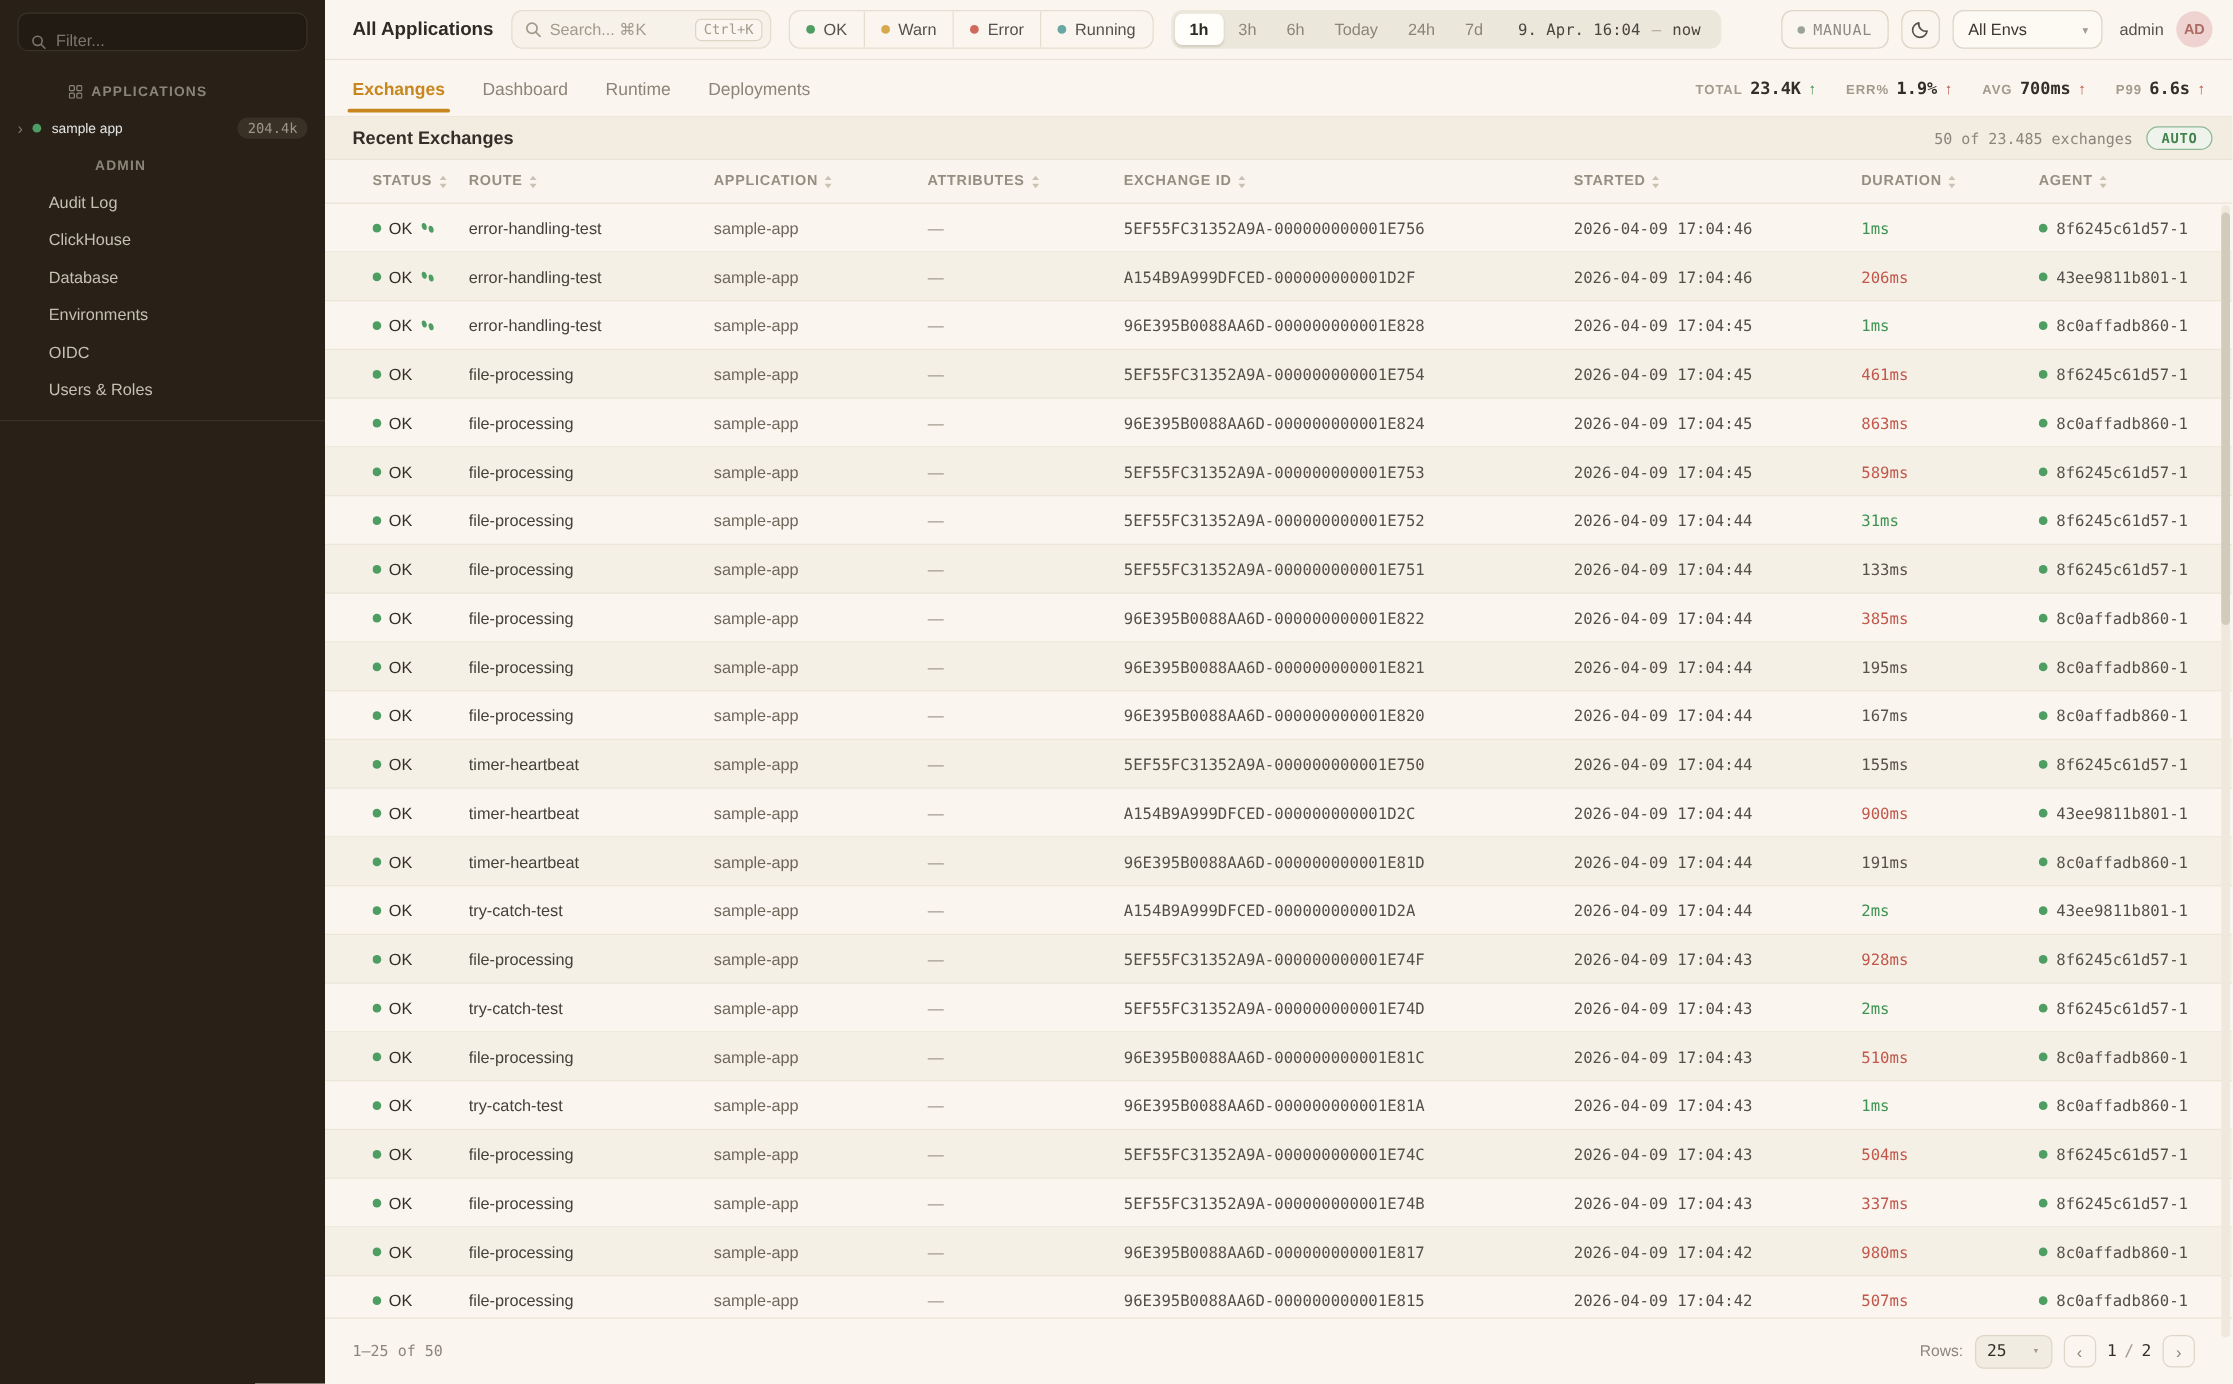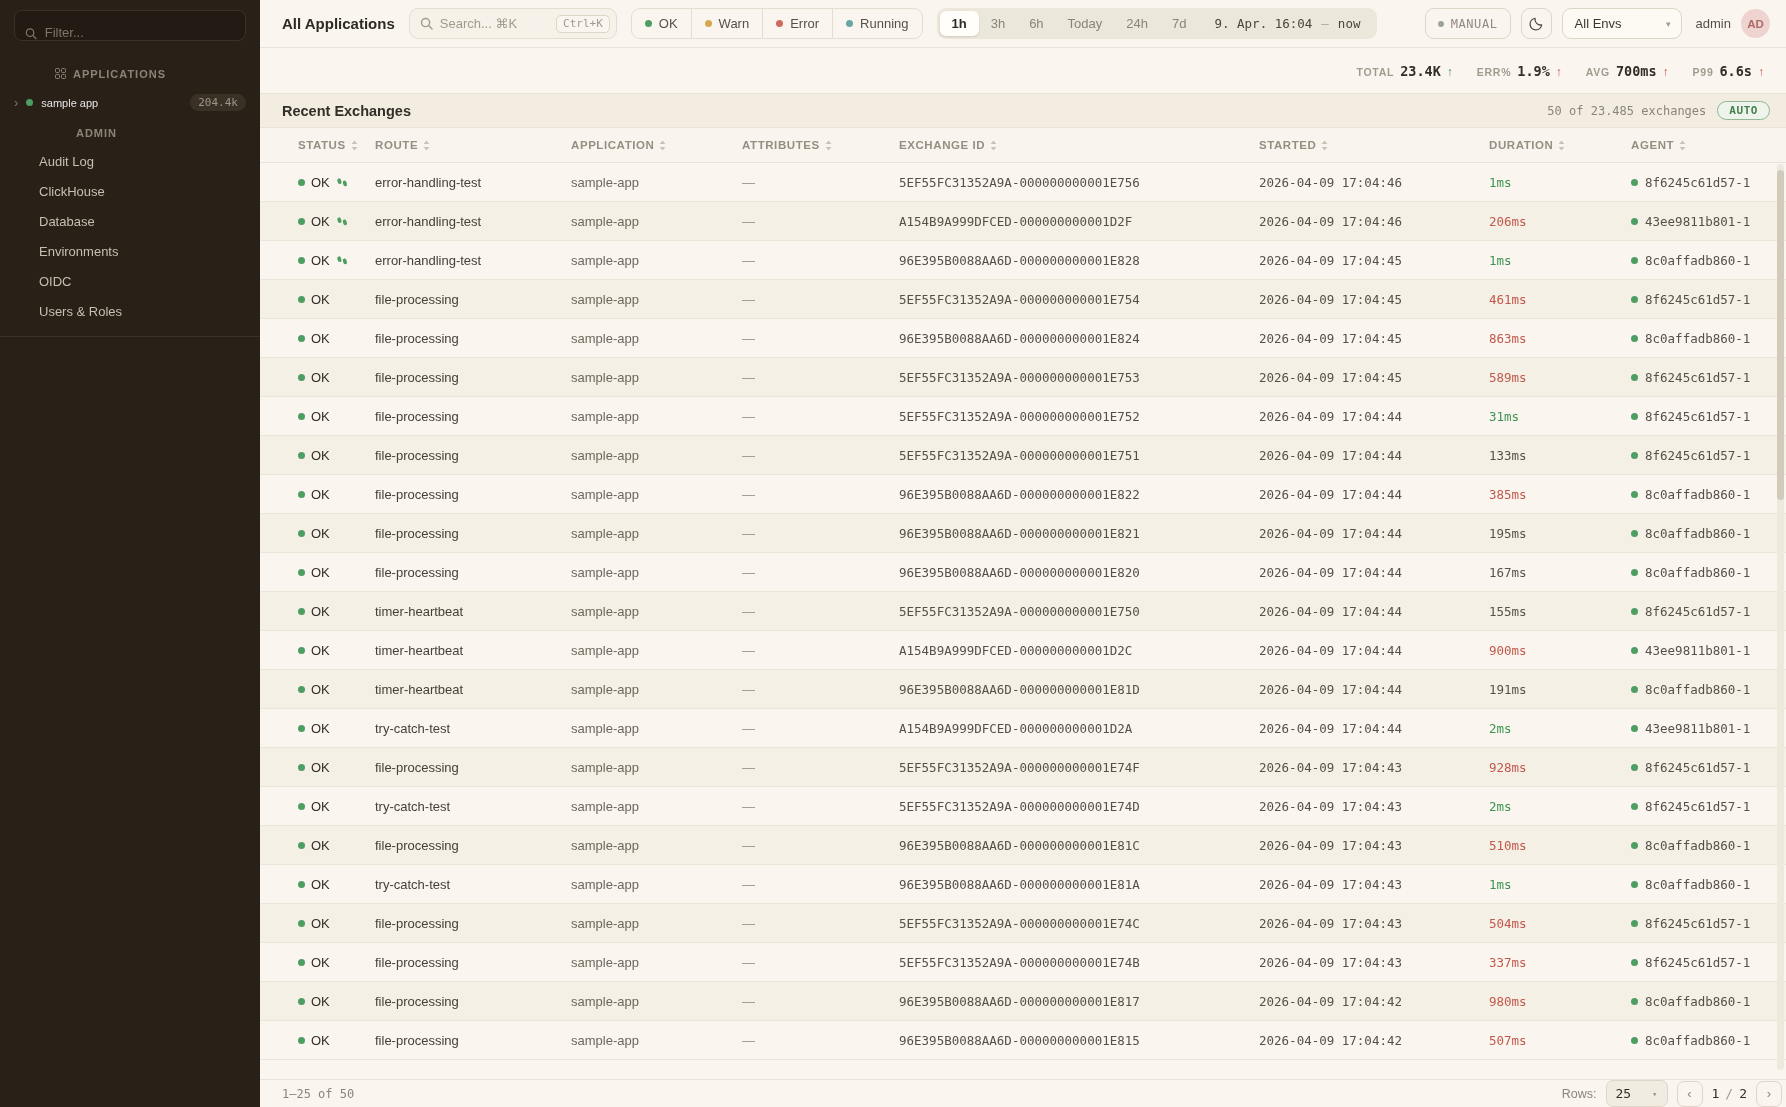--- a/index.html
+++ b/index.html
@@ -79,21 +79,21 @@
   .trow:nth-child(even) { background:#f5f0e6; }
   .td { font-size:13px; color:#45403a; white-space:nowrap; overflow:hidden; }
   .cell-status { display:flex; align-items:center; gap:6px; color:#332e27; }
   .cell-app { color:#6e675c; }
   .cell-attr { color:#9a948a; }
   .cell-id, .cell-started { font-family:"DejaVu Sans Mono",monospace; font-size:12.5px; color:#55504a; }
   .cell-dur { font-family:"DejaVu Sans Mono",monospace; font-size:12.5px; }
   .cell-agent { display:flex; align-items:center; gap:7px; }
   .cell-agent .agent-id { font-family:"DejaVu Sans Mono",monospace; font-size:12.5px; color:#55504a; }
 
-  .tfooter { height:28px; border-top:1px solid #e9e2d6; background:#faf6ef; display:flex; align-items:center; padding:0 4px 0 22px; }
+  .tfooter { height:53px; border-top:1px solid #e9e2d6; background:#faf6ef; display:flex; align-items:center; padding:0 30px 0 22px; }
   .range-text { font-family:"DejaVu Sans Mono",monospace; font-size:12px; color:#8b857b; }
   .pager { margin-left:auto; display:flex; align-items:center; gap:9px; }
   .rows-label { font-size:12.5px; color:#8b857b; }
   .rows-select { height:27px; min-width:62px; background:#f1ece1; border:1px solid #ddd6c9; border-radius:7px; padding:0 9px; display:flex; align-items:center; justify-content:space-between; gap:8px; font-family:"DejaVu Sans Mono",monospace; font-size:13px; color:#332e27; cursor:pointer; }
   .page-btn { width:26px; height:26px; border:1px solid #ddd6c9; border-radius:7px; display:flex; align-items:center; justify-content:center; color:#8b857b; font-size:13px; cursor:pointer; background:#faf6ef; }
   .page-ind { font-family:"DejaVu Sans Mono",monospace; font-size:13px; color:#332e27; display:flex; gap:6px; }
   .page-ind .sep { color:#a29a8c; }
 
   .scroll-track { position:absolute; right:2px; top:164px; bottom:37px; width:7px; background:#efe9dd; border-radius:4px; }
   .scroll-thumb { position:absolute; right:2px; top:170px; width:7px; height:330px; background:#d2cabb; border-radius:4px; cursor:grab; }
@@ -206,20 +206,26 @@
         <div class="env-select">
           <span>All Envs</span>
           <span class="chev-down">▾</span>
         </div>
         <span class="user-name">admin</span>
         <div class="avatar">AD</div>
       </div>
     </header>
 
     <nav class="tabsbar">
+      <div class="tabs" id="tabs">
+          <div class="tab active">Exchanges</div>
+          <div class="tab">Dashboard</div>
+          <div class="tab">Runtime</div>
+          <div class="tab">Deployments</div>
+        </div>
       <div class="stats" id="stats">
           <div class="stat">
             <span class="stat-label">TOTAL</span>
             <span class="stat-value mono">23.4K</span>
             <span class="stat-arrow" style="color:#3f9150">↑</span>
           </div>
           <div class="stat">
             <span class="stat-label">ERR%</span>
             <span class="stat-value mono">1.9%</span>
             <span class="stat-arrow" style="color:#c2574b">↑</span>

